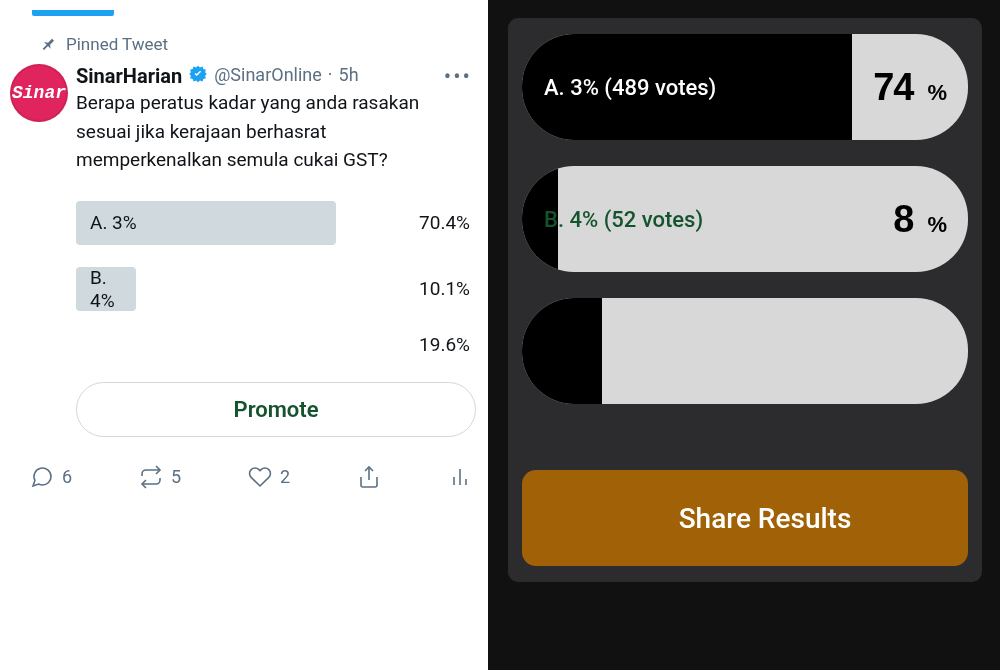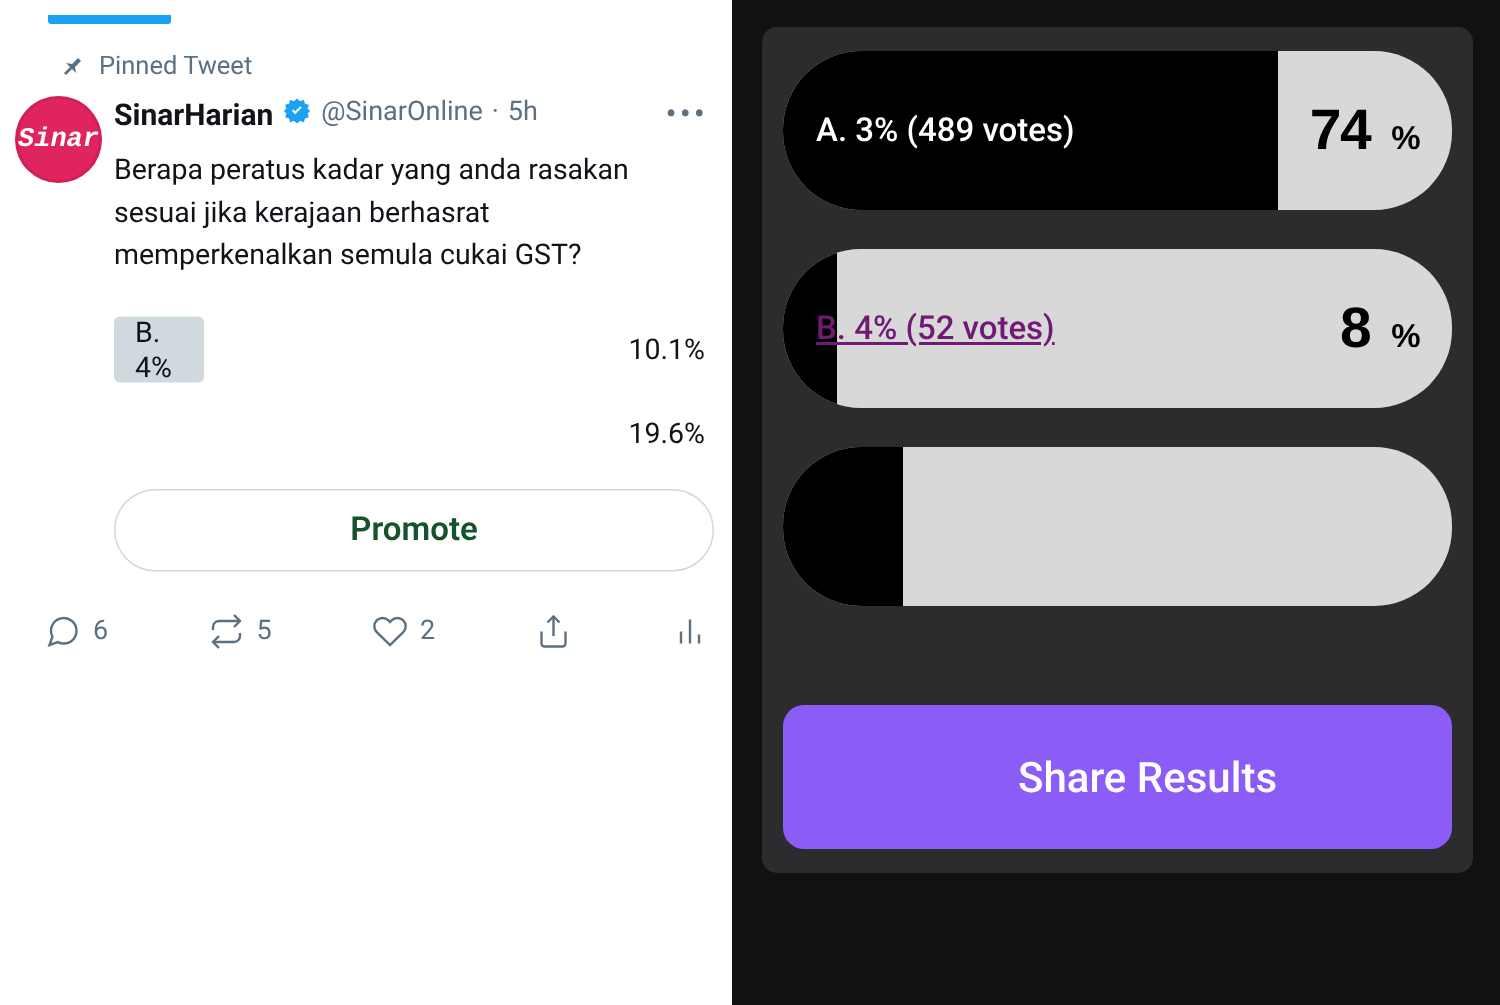--- a/index.html
+++ b/index.html
@@ -53,21 +53,21 @@
     box-shadow: inset 0 0 0 2px rgba(0,0,0,.07);
     font-family: Liberation Mono, monospace;
   }
   .tweetbody { flex:1; min-width:0; }
   .userline { display:flex; align-items:flex-start; gap:6px; }
   .displayname { font-weight:700; font-size:20px; color:#101419; }
   .verified { width:20px; height:20px; fill:#1da1f2; }
   .handle { color:#5b7083; font-size:18px; }
   .more { margin-left:auto; color:#5b7083; font-size:22px; letter-spacing:2px; padding-right:6px; }
   .text {
-    margin-top:10px; font-size:19px; color:#101419; line-height:1.5; padding-right:18px;
+    font-size:19px; color:#101419; line-height:1.5; padding-right:18px;
   }
   .poll { margin-top:26px; }
   .poll-row { display:flex; align-items:center; margin:22px 0; }
   .poll-bar {
     height:44px; border-radius:4px; background:#cfd9de; 
     display:flex; align-items:center; padding-left:14px;
     font-size:19px; color:#101419; flex-shrink:0;
   }
   .poll-pct { margin-left:auto; font-size:19px; color:#101419; padding-right:8px; }
   .meta { color:#5b7083; font-size:19px; margin-top:30px; }
@@ -107,34 +107,34 @@
   .story-fill{
     position:absolute; left:0; top:0; bottom:0;
     background:#000;
   }
   .story-label{
     position:relative; z-index:1;
     color:#fff; font-size:22px; font-weight:500;
     padding-left:22px;
     flex:1;
   }
-  .story-option.low .story-label{ color:#701a75;text-decoration:underline; }
+  .story-option.low .story-label{ color:#14532d; }
   .story-pct{
     position:relative; z-index:1;
     padding-right:22px;
     font-size:38px; font-weight:700; color:#000;
     display:flex; align-items:baseline; gap:14px;
     font-family: "Arial Narrow", Arial, sans-serif;
     letter-spacing:-1px;
     font-stretch: condensed;
   }
   .story-pct .sign{ font-size:22px; font-weight:700; }
   .share {
     margin-top:40px;
-    background:#8b5cf6; color:#fff;
+    background:#a16207; color:#fff;
     border-radius:14px; height:96px;
     display:flex; align-items:center; justify-content:center;
     font-size:28px; font-weight:500;padding-left:40px;
   }
 </style>
 </head>
 <body>
 
 <div class="left">
   <div class="cyanstrip"></div>
@@ -159,20 +159,24 @@
         <span class="handle">@SinarOnline</span>
         <span class="handle">·</span>
         <span class="handle">5h</span>
         <span class="more">•••</span>
       </div>
 
       <div class="text">Berapa peratus kadar yang anda rasakan sesuai jika kerajaan berhasrat memperkenalkan semula cukai GST?</div>
 
       <div class="poll">
         <div class="poll-row">
+          <div class="poll-bar" style="width:260.48px">A. 3%</div>
+          <div class="poll-pct">70.4%</div>
+        </div>
+        <div class="poll-row">
           <div class="poll-bar" style="width:60px">B. 4%</div>
           <div class="poll-pct">10.1%</div>
         </div>
         <div class="poll-row">
           <div class="poll-pct">19.6%</div>
         </div>
       </div>
 
 
       <div class="promote">Promote</div>

